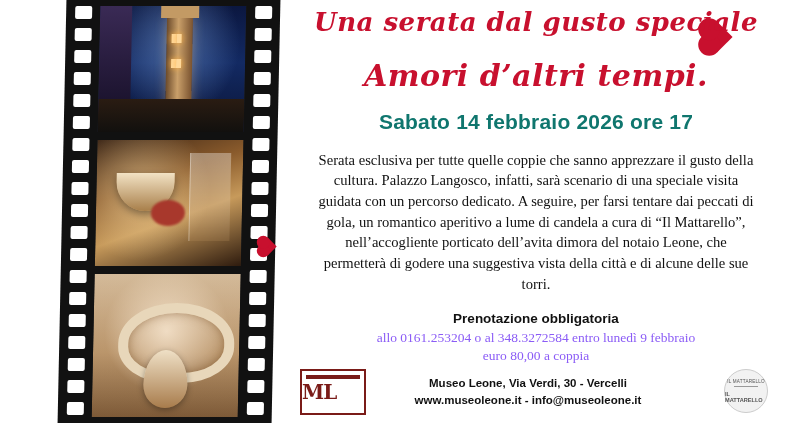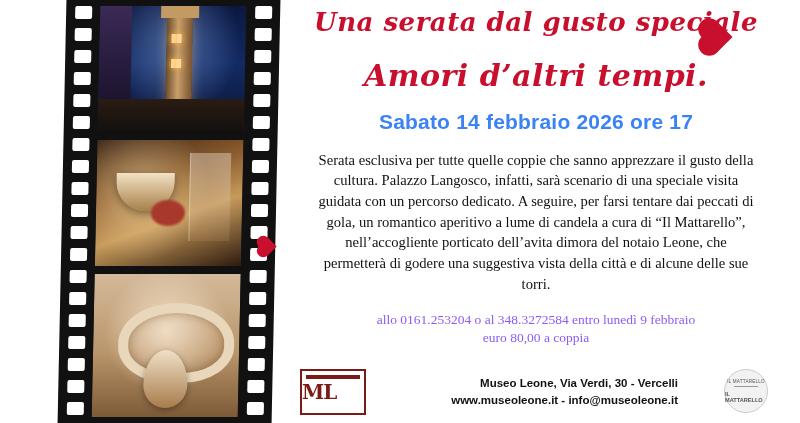--- a/index.html
+++ b/index.html
@@ -234,21 +234,21 @@
   .title-line2 {
     font-size: 26px;
     margin-top: 8px;
     line-height: 1.1;
   }
   .date-line {
     margin-top: 18px;
     font-family: "Liberation Sans", sans-serif;
     font-weight: bold;
     font-size: 21px;
-    color: #3b82f6;
+    color: #0f766e;
     letter-spacing: .2px;
   }
   .body-text {
     margin: 14px 14px 0 14px;
     font-family: "Liberation Serif", serif;
     font-size: 14.6px;
     line-height: 1.42;
     color: #111111;
   }
   .body-text p { margin: 16px; }
@@ -296,21 +296,21 @@
     position: absolute;
     left: 4px; right: 4px; top: 4px;
     height: 4px;
     background: #7a1b18;
   }
   .footer-center {
     position: absolute;
     left: 92px;
     top: 6px;
     width: 300px;
-    text-align: right;
+    text-align: center;
     font-family: "Liberation Sans", sans-serif;
     font-size: 11.5px;
     line-height: 1.5;
     color: #111111;
     font-weight: bold;
   }
   .logo-round {
     position: absolute;
     right: 18px;
     top: 0;
@@ -411,20 +411,21 @@
   <div class="heart h-big"></div>
   <div class="heart h-small"></div>
 
   <div class="content">
     <div class="title-script title-line2">Una serata dal gusto speciale</div>
     <div class="title-script title-line1">Amori d’altri tempi.</div>
     <div class="date-line">Sabato 14 febbraio 2026 ore 17</div>
     <div class="body-text">
       <p>Serata esclusiva per tutte quelle coppie che sanno apprezzare il gusto della cultura. Palazzo Langosco, infatti, sarà scenario di una speciale visita guidata con un percorso dedicato. A seguire, per farsi tentare dai peccati di gola, un romantico aperitivo a lume di candela a cura di “Il Mattarello”, nell’accogliente porticato dell’avita dimora del notaio Leone, che permetterà di godere una suggestiva vista della città e di alcune delle sue torri.</p>
     </div>
+    <div class="booking-title">Prenotazione obbligatoria</div>
     <div class="booking-lines">
       <div>allo 0161.253204 o al 348.3272584 entro lunedì 9 febbraio</div>
       <div>euro 80,00 a coppia</div>
     </div>
   </div>
 
   <div class="footer">
     <div class="logo-ml">
       <span class="bar"></span>
       <span>ML</span>

